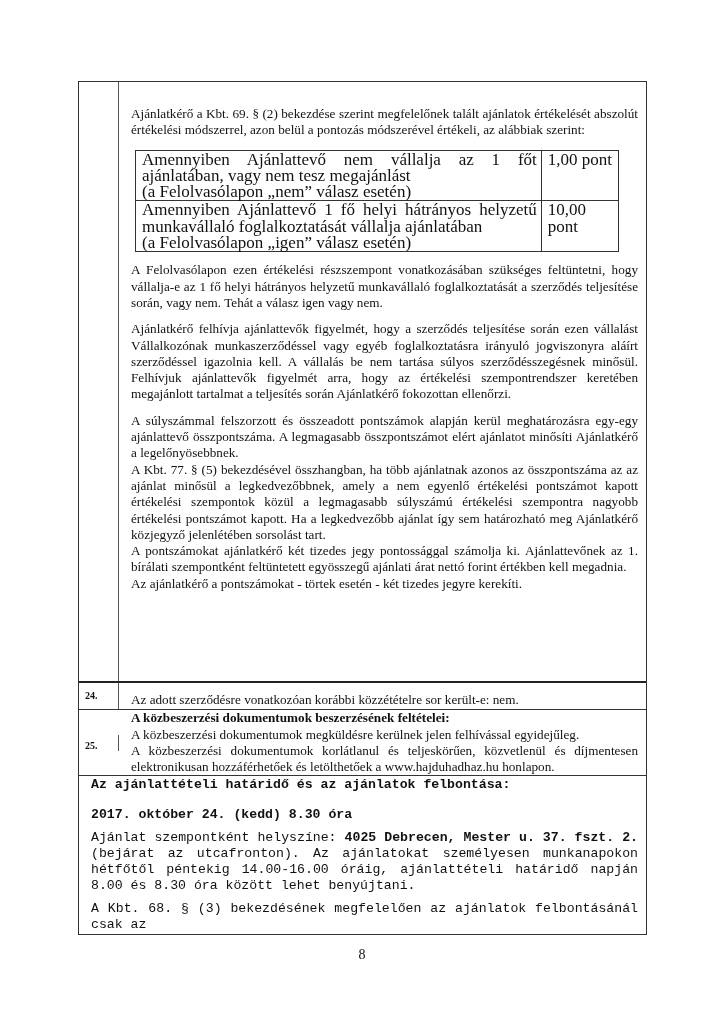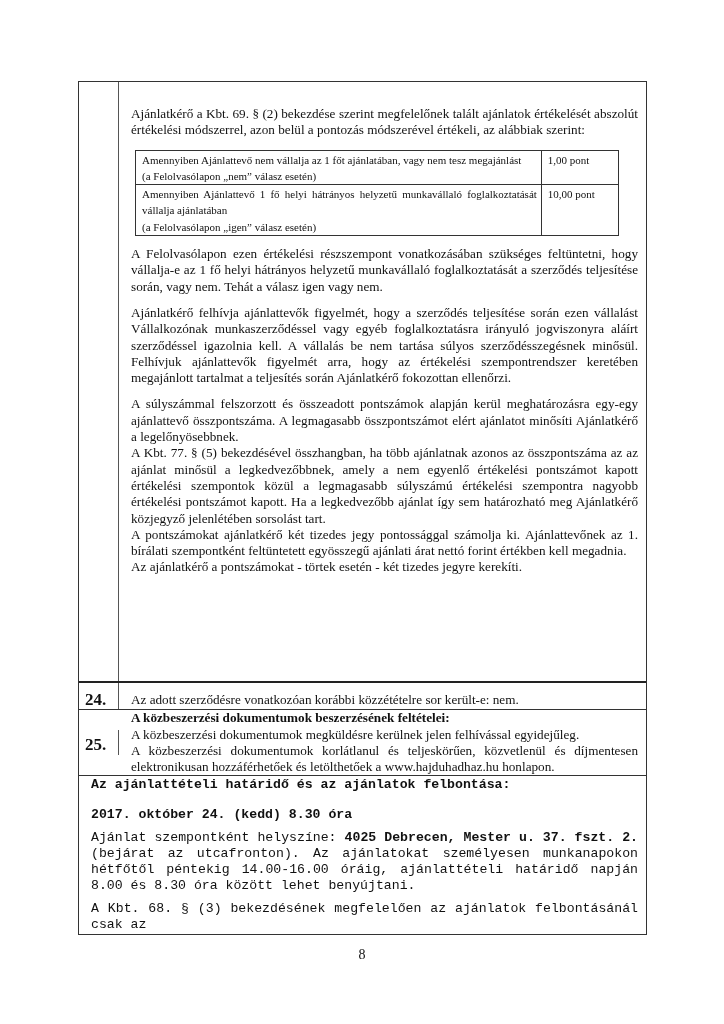--- a/index.html
+++ b/index.html
@@ -2,26 +2,26 @@
 <html><head>
 <meta charset="utf-8">
 <style>
   html, body { margin: 0; padding: 0; background: #ffffff; }
   body { width: 724px; height: 1024px; position: relative; overflow: hidden;
          font-family: "Liberation Serif", "DejaVu Serif", serif; color: #111; }
   .page { position: absolute; left: 0; top: 0; width: 616px; height: 1024px; background: #fff; }
   .outer { position: absolute; left: 78px; top: 81px; width: 567px; border: 1px solid #333; border-bottom: none; }
   .row { position: relative; display: flex; border-bottom: 1.5px solid #333; }
   .row.first { border-bottom: 2px solid #222; }
-  .numcell { width: 40px; flex: none; border-right: 1.5px solid #555; font-weight: bold; font-size: 17px; padding-left: 6px; box-sizing: border-box; }
+  .numcell { width: 40px; flex: none; border-right: 1.5px solid #555; font-weight: bold; font-size: 10px; padding-left: 6px; box-sizing: border-box; }
   .content { flex: 1; padding: 0 8px 0 12px; font-size: 13.2px; line-height: 16.3px; text-align: justify; }
   .content p { margin: 0; }
   .sp { height: 10px; }
   .sp-s { height: 6px; }
-  .inner { border-collapse: collapse; margin: 11px 0 10px 4px; width: 484px; font-size: 11px; line-height: 16.3px; }
+  .inner { border-collapse: collapse; margin: 11px 0 10px 4px; width: 484px; font-size: 17px; line-height: 16.3px; }
   .inner td { border: 1.5px solid #333; vertical-align: top; padding: 1px 4px 0 6px; }
   .inner td.crit { width: 394px; text-align: justify; }
   .inner td.pts { width: 66px; padding-left: 6px; }
   b { font-weight: bold; }
   .pageno { position: absolute; left: 0; width: 724px; top: 947px; text-align: center; font-size: 14px; }
 </style>
 </head>
 <body>
 
 <div class="page">

